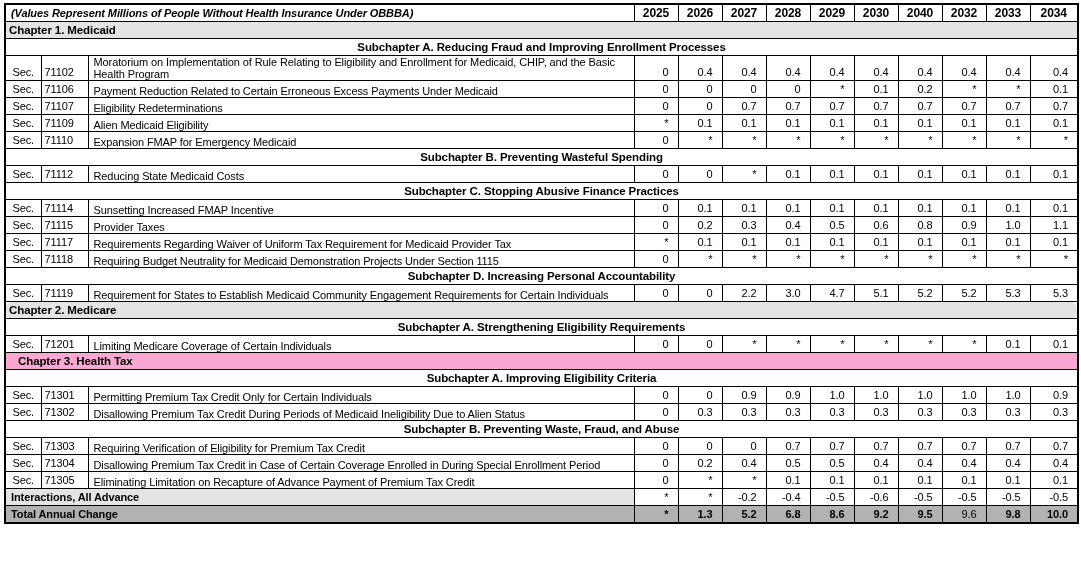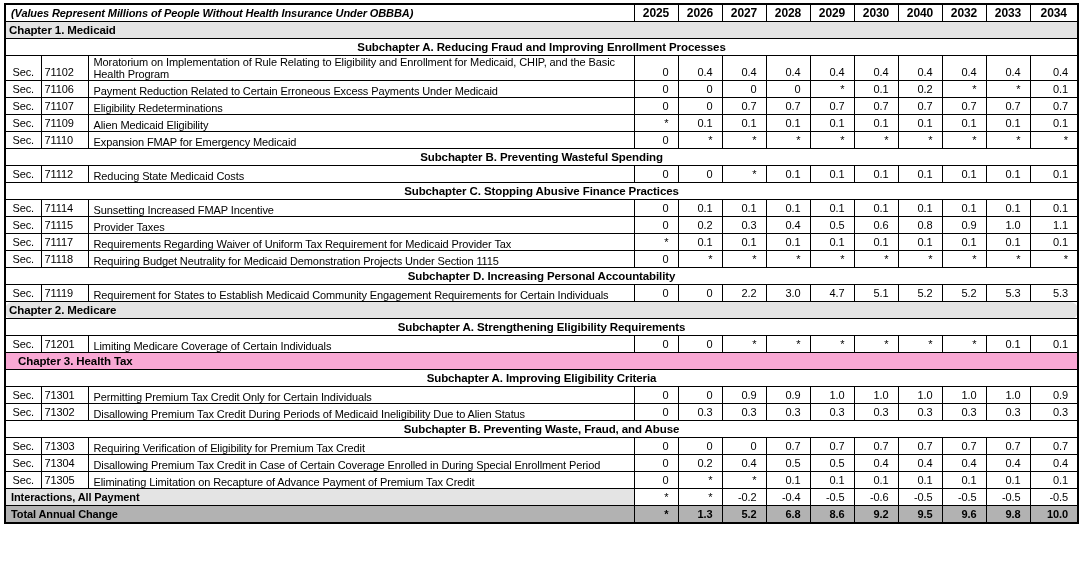--- a/index.html
+++ b/index.html
@@ -380,40 +380,40 @@
           <td class="value-cell">*</td>
           <td class="value-cell">0.1</td>
           <td class="value-cell">0.1</td>
           <td class="value-cell">0.1</td>
           <td class="value-cell">0.1</td>
           <td class="value-cell">0.1</td>
           <td class="value-cell">0.1</td>
           <td class="value-cell">0.1</td>
         </tr>
         <tr>
-          <td colspan="3" class="label-cell" style="background: rgb(228, 228, 228);">Interactions, All Payment</td>
+          <td colspan="3" class="label-cell" style="background: rgb(228, 228, 228);">Interactions, All Advance</td>
           <td class="value-cell">*</td>
           <td class="value-cell">*</td>
           <td class="value-cell">-0.2</td>
           <td class="value-cell">-0.4</td>
           <td class="value-cell">-0.5</td>
           <td class="value-cell">-0.6</td>
           <td class="value-cell">-0.5</td>
           <td class="value-cell">-0.5</td>
           <td class="value-cell">-0.5</td>
           <td class="value-cell">-0.5</td>
         </tr>
         <tr class="total-row">
           <td colspan="3" class="label-cell" style="background: rgb(178, 178, 178);">Total Annual Change</td>
           <td class="value-cell" style="font-weight: bold; background: rgb(178, 178, 178);">*</td>
           <td class="value-cell" style="font-weight: bold; background: rgb(178, 178, 178);">1.3</td>
           <td class="value-cell" style="font-weight: bold; background: rgb(178, 178, 178);">5.2</td>
           <td class="value-cell" style="font-weight: bold; background: rgb(178, 178, 178);">6.8</td>
           <td class="value-cell" style="font-weight: bold; background: rgb(178, 178, 178);">8.6</td>
           <td class="value-cell" style="font-weight: bold; background: rgb(178, 178, 178);">9.2</td>
           <td class="value-cell" style="font-weight: bold; background: rgb(178, 178, 178);">9.5</td>
-          <td class="value-cell" style="font-weight: bold; background: rgb(178, 178, 178);">9.6</td>
+          <td class="value-cell" style="font-weight: normal; background: rgb(178, 178, 178);">9.6</td>
           <td class="value-cell" style="font-weight: bold; background: rgb(178, 178, 178);">9.8</td>
           <td class="value-cell" style="font-weight: bold; background: rgb(178, 178, 178);">10.0</td>
         </tr>
       </tbody>
   </table>
 </div>
 
 </body></html>

